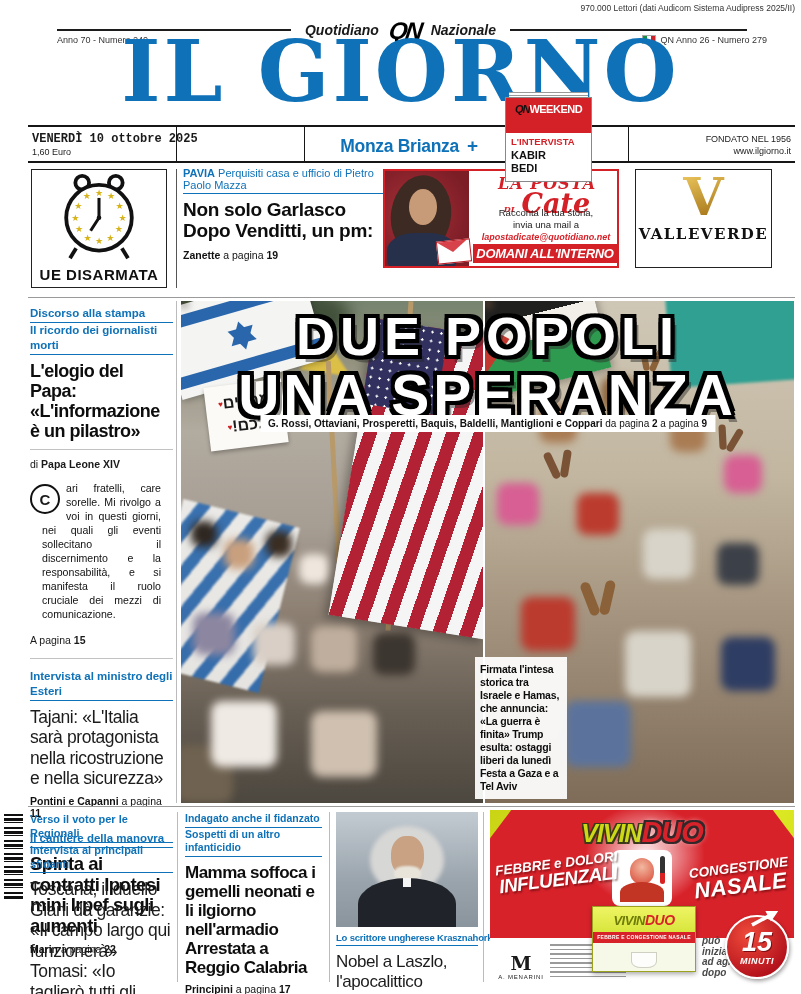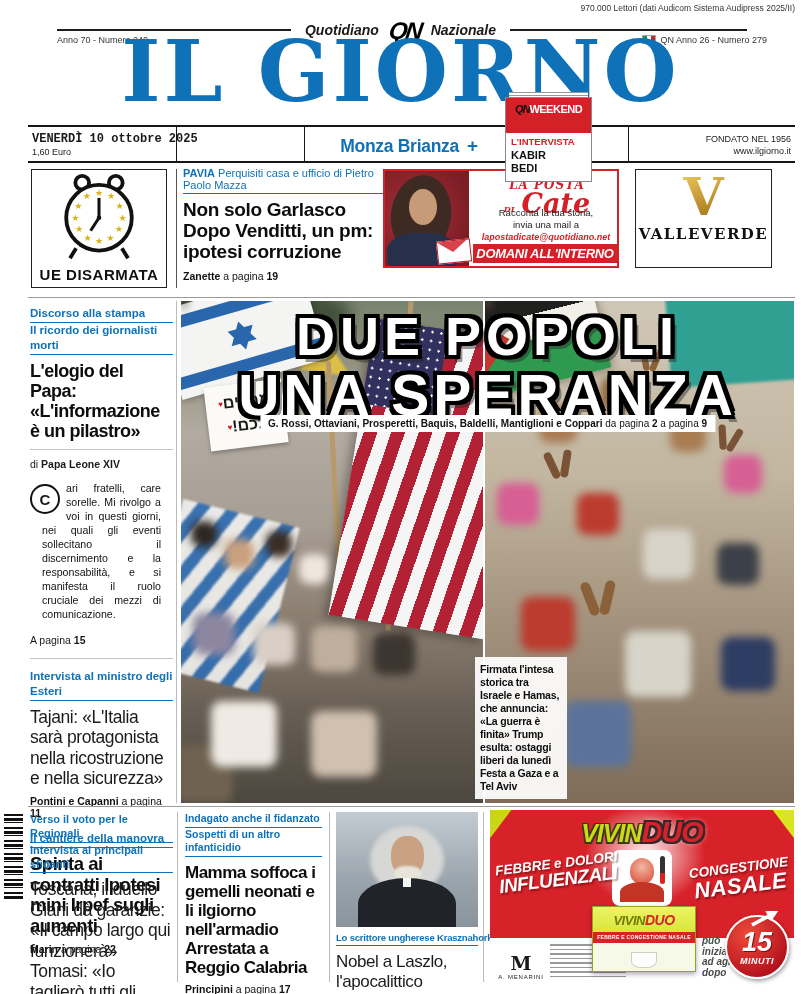--- a/index.html
+++ b/index.html
@@ -58,21 +58,21 @@
   .byline b{font-weight:700;}
 
   .cate{position:absolute;left:383px;top:169px;width:236px;height:99px;border:2px solid #d42027;background:#fff;}
   .catephoto{position:absolute;left:0;top:0;width:84px;height:95px;overflow:hidden;background:radial-gradient(circle at 35% 45%,#a83038,#7c1d26 75%);}
   .chair{position:absolute;left:6px;top:4px;width:60px;height:80px;background:#3d2a22;border-radius:50%;transform:rotate(8deg);}
   .cface{position:absolute;left:24px;top:18px;width:28px;height:36px;background:#c79b77;border-radius:50%;}
   .cbody{position:absolute;left:2px;top:62px;width:70px;height:44px;background:#27304b;border-radius:40%;}
   .cenv{position:absolute;left:52px;bottom:3px;width:34px;height:23px;background:#fff;border:1.5px solid #b91e28;transform:rotate(-6deg);z-index:3;}
   .cenv::before{content:'';position:absolute;left:0;top:0;border-left:15px solid transparent;border-right:15px solid transparent;border-top:11px solid #d8434b;}
   .catetitle{position:absolute;left:92px;top:3px;width:140px;text-align:center;color:#d42027;font-family:"DejaVu Serif",serif;}
-  .ct1{font-style:italic;font-weight:700;font-size:12px;letter-spacing:1px;display:inline-block;}
+  .ct1{font-style:italic;font-weight:700;font-size:16px;letter-spacing:1px;display:inline-block;}
   .ct2{font-style:italic;font-weight:700;font-size:8px;display:inline-block;vertical-align:1px;}
   .ctname{font-style:italic;font-weight:700;font-size:27px;display:inline-block;margin-left:2px;line-height:0.8;}
   .catebody{position:absolute;left:90px;top:36px;width:142px;text-align:center;font-size:9.5px;color:#222;line-height:1.25;}
   .cateemail{color:#d42027;font-weight:700;font-style:italic;font-size:9px;margin-top:1px;}
   .catebanner{position:absolute;left:88px;bottom:3px;width:144px;height:19px;background:#d42027;color:#fff;
               font-weight:700;font-style:italic;font-size:13px;text-align:center;line-height:19px;letter-spacing:-0.3px;}
 
   .valle{position:absolute;left:635px;top:169px;width:137px;height:99px;border:1.5px solid #222;text-align:center;background:#fff;}
   .vletter{font-family:"DejaVu Serif",serif;font-weight:700;font-size:52px;line-height:1.05;
            background:linear-gradient(160deg,#ecc75e 20%,#a9791c 70%);-webkit-background-clip:text;background-clip:text;color:transparent;}
@@ -286,21 +286,20 @@
   <div class="vlineAd" data-name="column-divider"></div>
 
   <div class="pavia" data-name="article-garlasco">
     <span class="kline" data-name="article-kicker">
       <span class="ktag">PAVIA</span>
       <span>Perquisiti casa e ufficio di Pietro Paolo Mazza</span>
     </span>
     <h2 data-name="article-headline">
       <span style="display:block">Non solo Garlasco</span>
       <span style="display:block">Dopo Venditti, un pm:</span>
-      <span style="display:block">ipotesi corruzione</span>
     </h2>
     <p class="byline" style="margin:0" data-name="article-byline">
       <b>Zanette</b>
       <span>a pagina</span>
       <b>19</b>
     </p>
   </div>
 
   <div class="cate" data-name="posta-di-cate-ad">
     <div class="catephoto" data-name="cate-portrait-photo">

